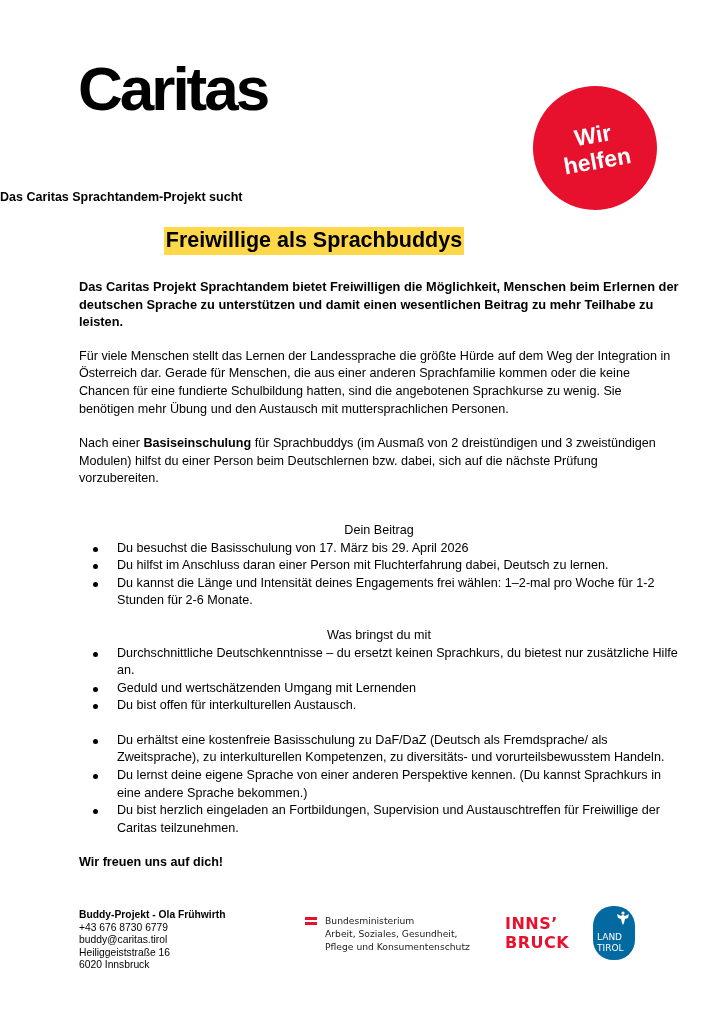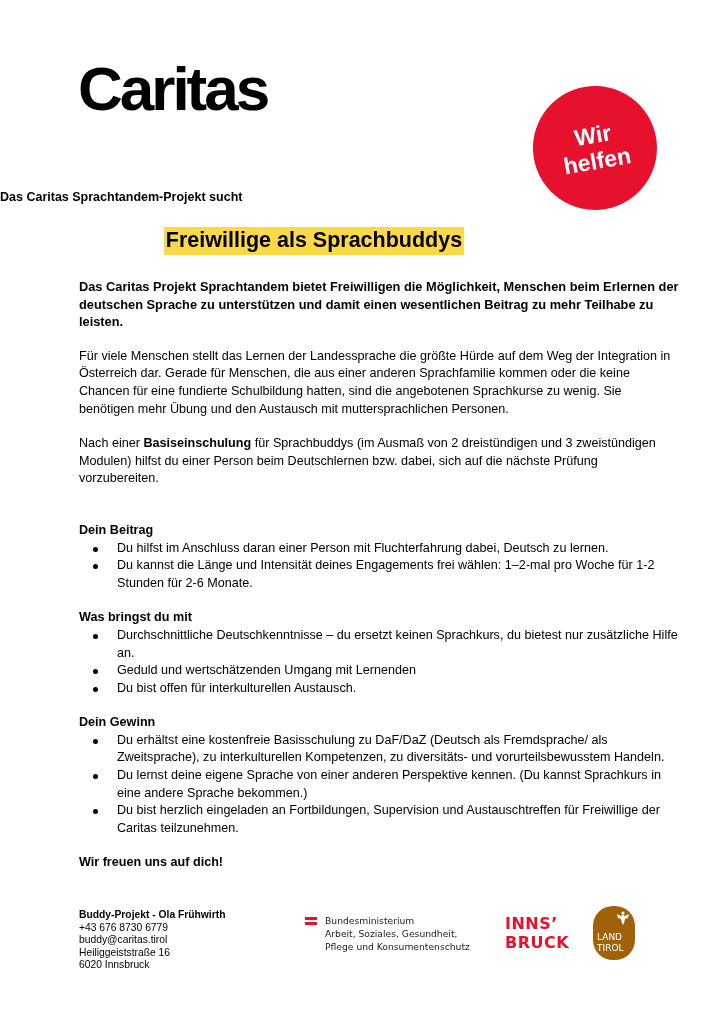--- a/index.html
+++ b/index.html
@@ -27,21 +27,21 @@
   .title-wrap { position: absolute; left: 0; width: 628px; top: 227px; text-align: center; }
   .title {
     display: inline-block; background: #ffd84a; padding: 1px 2px;
     font-size: 21.5px; font-weight: bold; line-height: 1.2;
   }
 
   .content { position: absolute; left: 79px; top: 278px; width: 600px; font-size: 12.6px; line-height: 17.6px; }
   .content p { margin: 0; }
   .lead { font-weight: bold; font-size: 12.8px; }
   .para-gap { height: 17px; }
-  .section-title { font-weight: bold; }
+  .section-title { font-weight: normal; text-align: center; }
   ul.bullets { list-style: none; margin: 0; padding: 0; }
   ul.bullets li { position: relative; padding-left: 38px; }
   ul.bullets li::before {
     content: ""; position: absolute; left: 14px; top: 7px;
     width: 5px; height: 5px; border-radius: 50%; background: #000;
   }
   .closing { font-weight: bold; }
 
   .contact { position: absolute; left: 79px; top: 909px; font-size: 10.3px; line-height: 12.6px; }
   .contact .name { font-weight: bold; }
@@ -52,21 +52,21 @@
   .ministry .text { font-family: "DejaVu Sans", sans-serif; font-size: 9.2px; line-height: 13.2px; color: #222; }
 
   .innsbruck {
     position: absolute; left: 505px; top: 914px; color: #e8112d;
     font-weight: bold; font-size: 16px; line-height: 19px; letter-spacing: 0.5px;
     font-family: "DejaVu Sans", sans-serif;
   }
   .innsbruck span { display: block; }
 
   .tirol {
-    position: absolute; left: 593px; top: 906px; width: 42px; height: 54px; background: #a16207;
+    position: absolute; left: 593px; top: 906px; width: 42px; height: 54px; background: #0369a1;
     color: #fff;
     border-radius: 20px;
   }
   .tirol .eagle { position: absolute; left: 22px; top: 4px; width: 16px; height: 16px; }
   .tirol .txt { position: absolute; left: 4px; top: 26px; font-size: 9px; line-height: 11px; font-family: "DejaVu Sans", sans-serif; }
   .tirol .txt span { display: block; }
 </style>
 </head>
 <body>
 
@@ -87,38 +87,38 @@
   <div class="para-gap"></div>
   <p>Für viele Menschen stellt das Lernen der Landessprache die größte Hürde auf dem Weg der Integration in Österreich dar. Gerade für Menschen, die aus einer anderen Sprachfamilie kommen oder die keine Chancen für eine fundierte Schulbildung hatten, sind die angebotenen Sprachkurse zu wenig. Sie benötigen mehr Übung und den Austausch mit muttersprachlichen Personen.</p>
   <div class="para-gap"></div>
   <p><span>Nach einer </span><b>Basiseinschulung</b><span> für Sprachbuddys (im Ausmaß von 2 dreistündigen und 3 zweistündigen Modulen) hilfst du einer Person beim Deutschlernen bzw. dabei, sich auf die nächste Prüfung vorzubereiten.</span></p>
   <div class="para-gap"></div>
   <div class="para-gap"></div>
 
   <div>
     <p class="section-title">Dein Beitrag</p>
     <ul class="bullets">
+      <li>Du besuchst die Basisschulung von 17. März bis 29. April 2026</li>
       <li>Du hilfst im Anschluss daran einer Person mit Fluchterfahrung dabei, Deutsch zu lernen.</li>
       <li>Du kannst die Länge und Intensität deines Engagements frei wählen: 1–2-mal pro Woche für 1-2 Stunden für 2-6 Monate.</li>
     </ul>
   </div>
   <div class="para-gap"></div>
 
   <div>
     <p class="section-title">Was bringst du mit</p>
     <ul class="bullets">
       <li>Durchschnittliche Deutschkenntnisse – du ersetzt keinen Sprachkurs, du bietest nur zusätzliche Hilfe an.</li>
       <li>Geduld und wertschätzenden Umgang mit Lernenden</li>
       <li>Du bist offen für interkulturellen Austausch.</li>
     </ul>
   </div>
   <div class="para-gap"></div>
 
   <div>
-    <p class="section-title">Dein Gewinn</p>
     <ul class="bullets">
       <li>Du erhältst eine kostenfreie Basisschulung zu DaF/DaZ (Deutsch als Fremdsprache/ als Zweitsprache), zu interkulturellen Kompetenzen, zu diversitäts- und vorurteilsbewusstem Handeln.</li>
       <li>Du lernst deine eigene Sprache von einer anderen Perspektive kennen. (Du kannst Sprachkurs in eine andere Sprache bekommen.)</li>
       <li>Du bist herzlich eingeladen an Fortbildungen, Supervision und Austauschtreffen für Freiwillige der Caritas teilzunehmen.</li>
     </ul>
   </div>
   <div class="para-gap"></div>
 
   <p class="closing">Wir freuen uns auf dich!</p>
 </div>

